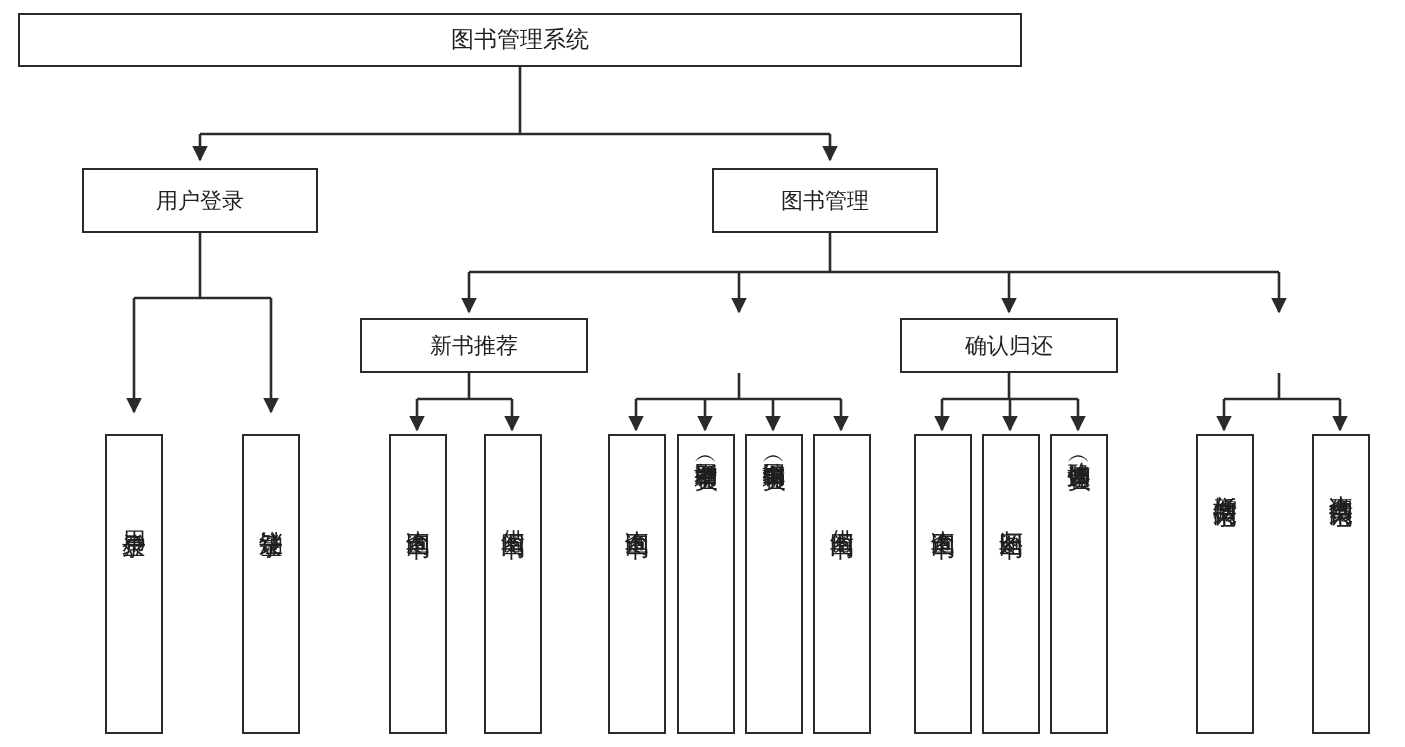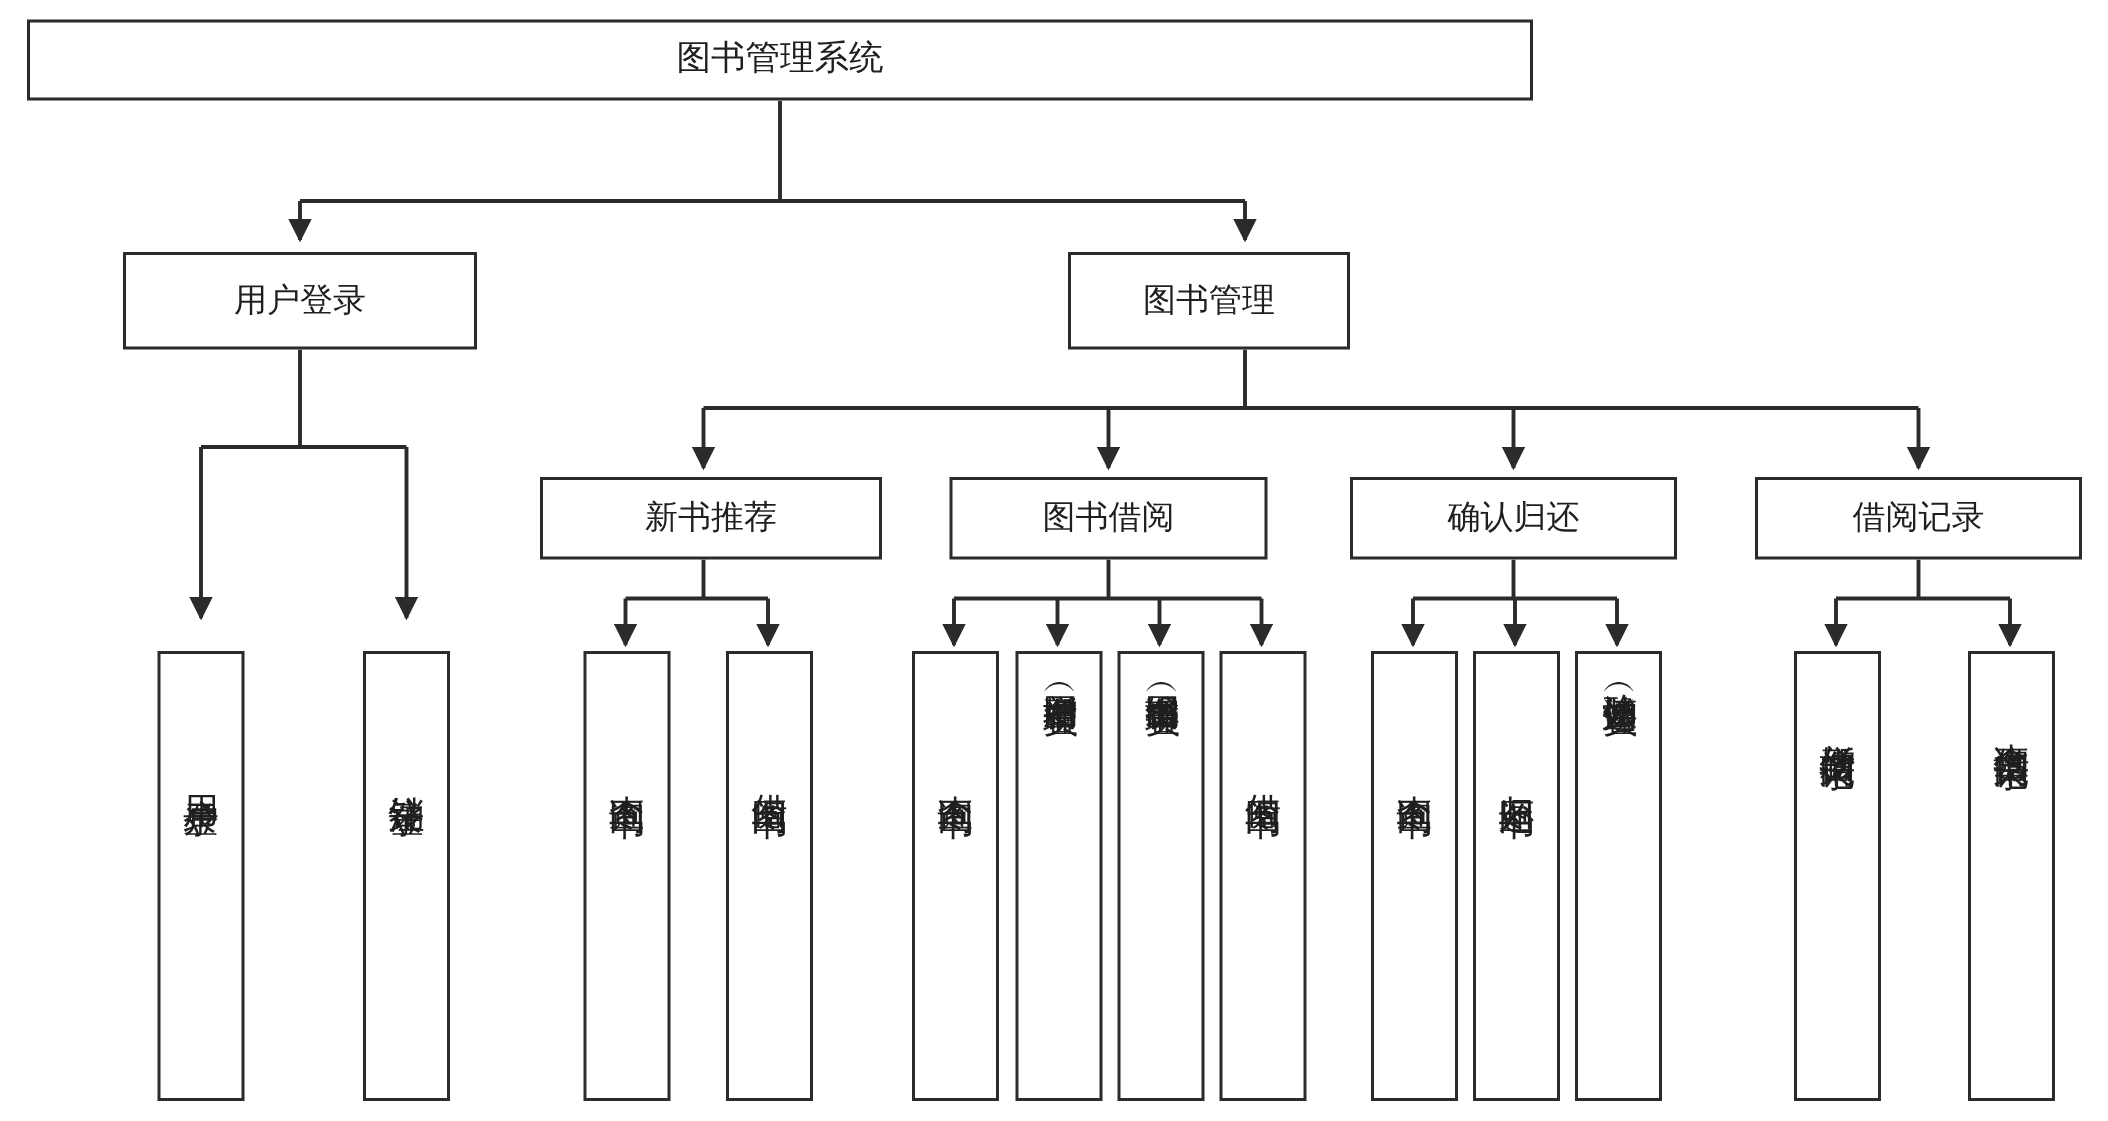--- a/index.html
+++ b/index.html
@@ -132,36 +132,30 @@
     </g>
   </svg>
 
   <div class="node root horiz" style="left:18px; top:13px; width:1004px; height:54px;">
     <span class="label">图书管理系统</span>
   </div>
 
   <div class="node horiz" style="left:82px; top:168px; width:236px; height:65px;">
     <span class="label">用户登录</span>
   </div>
-  <div class="node horiz" style="left:712px; top:168px; width:188px; height:65px;">
+  <div class="node horiz" style="left:712px; top:168px; width:226px; height:65px;">
     <span class="label">图书管理</span>
   </div>
 
   <div class="node horiz" style="left:360px; top:318px; width:228px; height:55px;">
     <span class="label">新书推荐</span>
   </div>
-  <div class="node horiz" style="left:633px; top:318px; width:212px; height:55px;">
-    <span class="label">图书借阅</span>
-  </div>
   <div class="node horiz" style="left:900px; top:318px; width:218px; height:55px;">
     <span class="label">确认归还</span>
   </div>
-  <div class="node horiz" style="left:1170px; top:318px; width:218px; height:55px;">
-    <span class="label">借阅记录</span>
-  </div>
 
   <div class="node vert" style="left:105px; top:434px; width:58px; height:300px; padding-top:75px;">
     <span class="label">用户登录</span>
   </div>
   <div class="node vert" style="left:242px; top:434px; width:58px; height:300px; padding-top:75px;">
     <span class="label">注销登录</span>
   </div>
 
   <div class="node vert" style="left:389px; top:434px; width:58px; height:300px; padding-top:75px;">
     <span class="label">查询图书</span>

